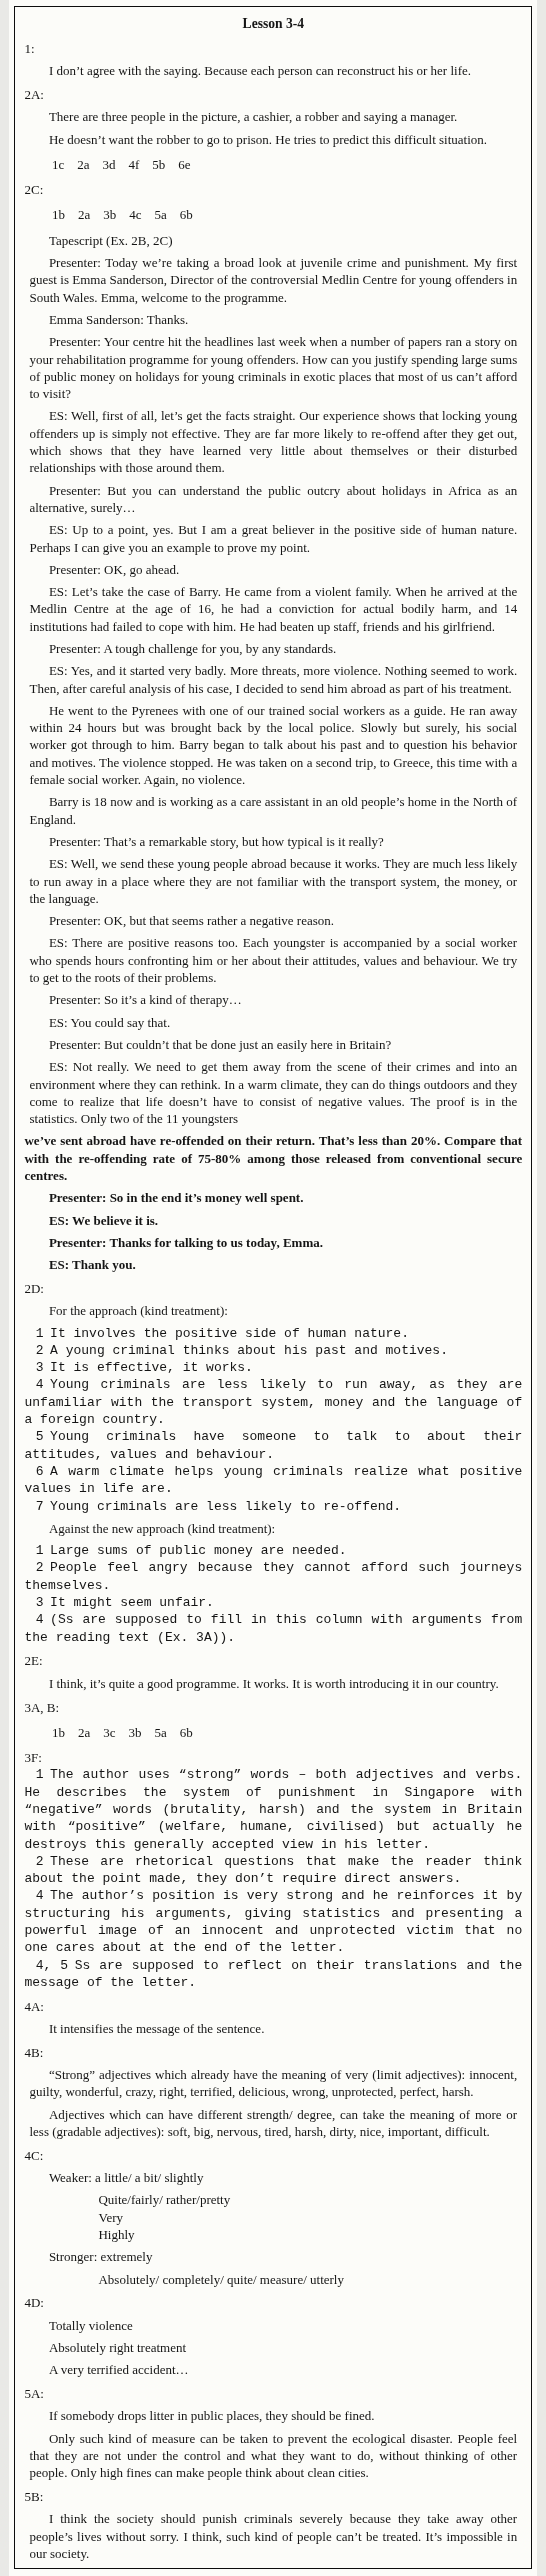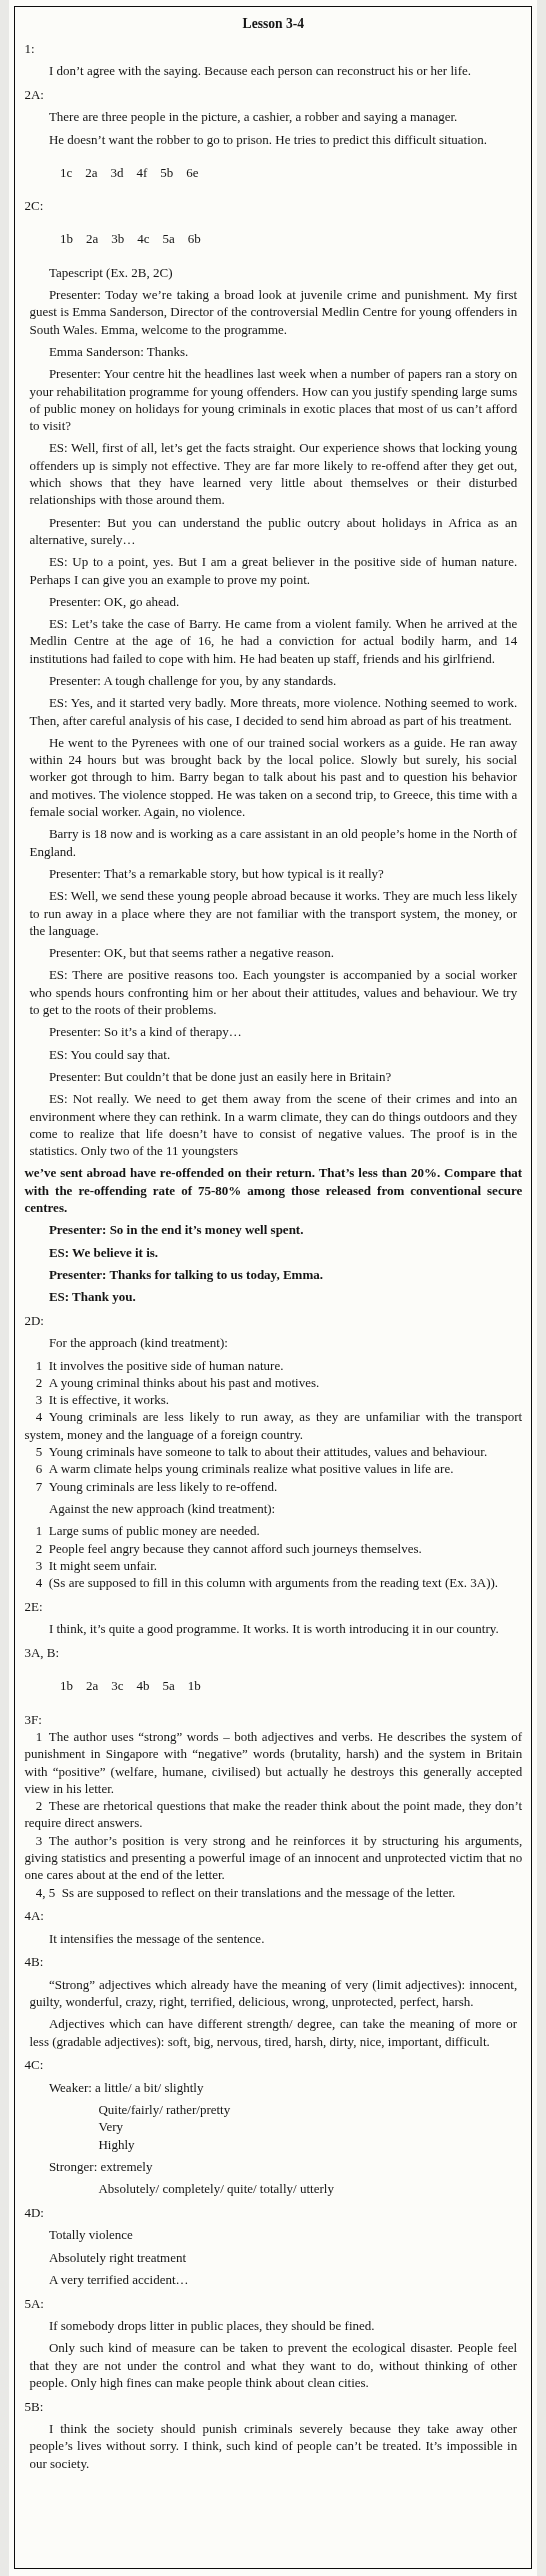--- a/index.html
+++ b/index.html
@@ -50,28 +50,29 @@
     hyphens: auto;
     -webkit-hyphens: auto;
   }
   .t-noindent {
     margin: 0;
     text-align: justify;
     hyphens: auto;
     -webkit-hyphens: auto;
   }
   .t-answers {
-    margin: 16px;
+    margin: 8px;
     text-indent: 19.4px;
   }
   .t-list {
     margin: 0;
     text-indent: 11.3px;
     text-align: justify;
     hyphens: auto;
+    font-family: Liberation Mono, monospace;
     -webkit-hyphens: auto;
   }
   .t-indent2 {
     margin: 0;
     padding-left: 74px;
   }
   .bold {
     font-weight: bold;
   }
 </style>
@@ -127,38 +128,38 @@
         <p class="t-list">6 A warm climate helps young criminals realize what positive values in life are.</p>
         <p class="t-list">7 Young criminals are less likely to re-offend.</p>
         <p class="t-para">Against the new approach (kind treatment):</p>
         <p class="t-list">1 Large sums of public money are needed.</p>
         <p class="t-list">2 People feel angry because they cannot afford such journeys themselves.</p>
         <p class="t-list">3 It might seem unfair.</p>
         <p class="t-list">4 (Ss are supposed to fill in this column with arguments from the reading text (Ex. 3A)).</p>
         <p class="t-label">2E:</p>
         <p class="t-para">I think, it’s quite a good programme. It works. It is worth introducing it in our country.</p>
         <p class="t-label">3A, B:</p>
-        <p class="t-answers">1b 2a 3c 4b 5a 1b</p>
+        <p class="t-answers">1b 2a 3c 3b 5a 6b</p>
         <p class="t-label">3F:</p>
         <p class="t-list">1 The author uses “strong” words – both adjectives and verbs. He describes the system of punishment in Singapore with “negative” words (brutality, harsh) and the system in Britain with “positive” (welfare, humane, civilised) but actually he destroys this generally accepted view in his letter.</p>
         <p class="t-list">2 These are rhetorical questions that make the reader think about the point made, they don’t require direct answers.</p>
-        <p class="t-list">3 The author’s position is very strong and he reinforces it by structuring his arguments, giving statistics and presenting a powerful image of an innocent and unprotected victim that no one cares about at the end of the letter.</p>
+        <p class="t-list">4 The author’s position is very strong and he reinforces it by structuring his arguments, giving statistics and presenting a powerful image of an innocent and unprotected victim that no one cares about at the end of the letter.</p>
         <p class="t-list">4, 5 Ss are supposed to reflect on their translations and the message of the letter.</p>
         <p class="t-label">4A:</p>
         <p class="t-para">It intensifies the message of the sentence.</p>
         <p class="t-label">4B:</p>
         <p class="t-para">“Strong” adjectives which already have the meaning of very (limit adjectives): innocent, guilty, wonderful, crazy, right, terrified, delicious, wrong, unprotected, perfect, harsh.</p>
         <p class="t-para">Adjectives which can have different strength/ degree, can take the meaning of more or less (gradable adjectives): soft, big, nervous, tired, harsh, dirty, nice, important, difficult.</p>
         <p class="t-label">4C:</p>
         <p class="t-para">Weaker: a little/ a bit/ slightly</p>
         <p class="t-indent2">Quite/fairly/ rather/pretty</p>
         <p class="t-indent2">Very</p>
         <p class="t-indent2">Highly</p>
         <p class="t-para">Stronger: extremely</p>
-        <p class="t-indent2">Absolutely/ completely/ quite/ totally/ utterly</p>
+        <p class="t-indent2">Absolutely/ completely/ quite/ measure/ utterly</p>
         <p class="t-label">4D:</p>
         <p class="t-para">Totally violence</p>
         <p class="t-para">Absolutely right treatment</p>
         <p class="t-para">A very terrified accident…</p>
         <p class="t-label">5A:</p>
         <p class="t-para">If somebody drops litter in public places, they should be fined.</p>
         <p class="t-para">Only such kind of measure can be taken to prevent the ecological disaster. People feel that they are not under the control and what they want to do, without thinking of other people. Only high fines can make people think about clean cities.</p>
         <p class="t-label">5B:</p>
         <p class="t-para">I think the society should punish criminals severely because they take away other people’s lives without sorry. I think, such kind of people can’t be treated. It’s impossible in our society.</p>
       </div>

